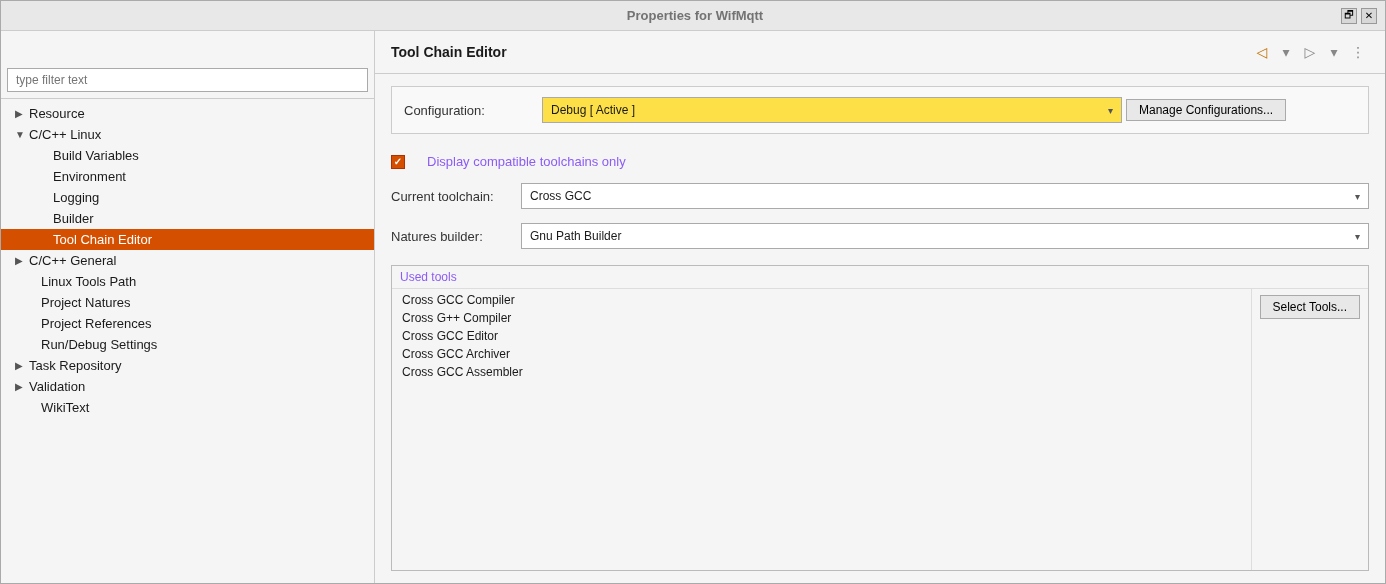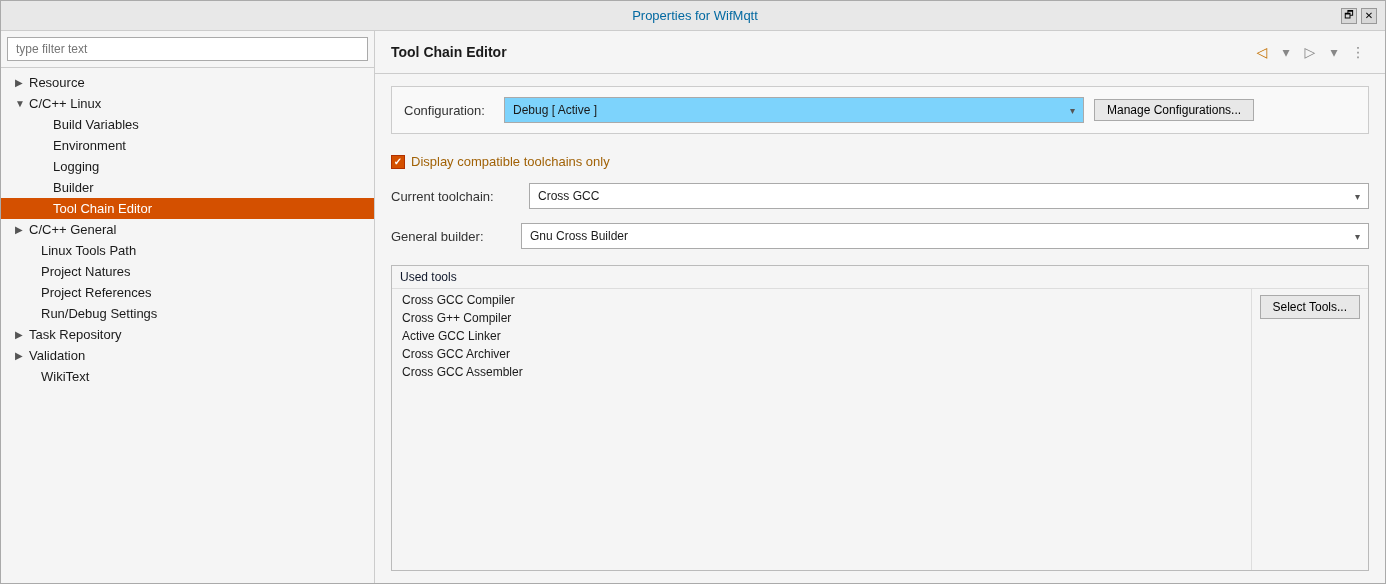--- a/index.html
+++ b/index.html
@@ -1,57 +1,57 @@
 <!DOCTYPE html>
 <html><head>
   <meta charset="utf-8">
   <style>
     * { box-sizing: border-box; margin: 0; padding: 0; }
     body { font-family: 'Segoe UI', Arial, sans-serif; font-size: 13px; background: #f0f0f0; color: #1a1a1a; width: 1386px; height: 584px; overflow: hidden; }
 
     .window { width: 1386px; height: 584px; background: #f0f0f0; display: flex; flex-direction: column; border: 1px solid #aaa; }
 
     .titlebar { background: #e8e8e8; height: 30px; display: flex; align-items: center; justify-content: space-between; padding: 0 8px; border-bottom: 1px solid #ccc; }
-    .titlebar-title { flex: 1; text-align: center; font-size: 13px; color: #0369a1; }
+    .titlebar-title { flex: 1; text-align: center; font-size: 13px; color: #737373; font-weight: bold; }
     .titlebar-controls { display: flex; gap: 4px; }
     .titlebar-btn { width: 16px; height: 16px; border: 1px solid #999; background: #d8d8d8; cursor: pointer; display: flex; align-items: center; justify-content: center; font-size: 10px; }
 
     .main-content { display: flex; flex: 1; overflow: hidden; }
 
     
     .sidebar { width: 374px; background: #f5f5f5; border-right: 1px solid #ccc; display: flex; flex-direction: column; overflow: hidden; }
     .filter-input-wrap { padding: 6px; border-bottom: 1px solid #ccc; }
-    .filter-input { width: 100%; border: 1px solid #aaa; background: white; padding: 4px 8px; font-size: 12px; color: #0f766e; outline: none; }
+    .filter-input { width: 100%; border: 1px solid #aaa; background: white; padding: 4px 8px; font-size: 12px; color: #0f766e; outline: none; margin-top: 31px; }
     .tree { flex: 1; overflow-y: auto; padding: 4px 0; }
     .tree-item { padding: 3px 8px 3px 14px; cursor: pointer; display: flex; align-items: center; gap: 4px; color: #1a1a1a; }
     .tree-item.selected { background: #d45000; color: white; }
     .tree-item.indent1 { padding-left: 26px; }
     .tree-item.indent2 { padding-left: 38px; }
     .tree-chevron { font-size: 10px; color: #555; width: 10px; display: inline-block; }
     .tree-item.selected .tree-chevron { color: white; }
 
     
     .right-panel { flex: 1; background: #f5f5f5; display: flex; flex-direction: column; padding: 0; overflow: hidden; }
 
     .panel-header { display: flex; align-items: center; justify-content: space-between; padding: 10px 16px 10px 16px; border-bottom: 1px solid #ccc; background: #f5f5f5; }
     .panel-title { font-size: 14px; font-weight: bold; color: #1a1a1a; }
     .panel-toolbar { display: flex; gap: 2px; align-items: center; }
     .panel-toolbar-btn { width: 22px; height: 22px; background: transparent; border: none; cursor: pointer; display: flex; align-items: center; justify-content: center; font-size: 14px; color: #666; }
 
     .panel-body { padding: 12px 16px; display: flex; flex-direction: column; gap: 12px; flex: 1; overflow-y: auto; }
-    .config-select { flex: 1; height: 26px; border: 1px solid #aaa; background: #7dd3fc; padding: 2px 8px; font-size: 12px; display: flex; align-items: center; justify-content: space-between; cursor: pointer; }
+    .config-select { flex: 1; height: 26px; border: 1px solid #aaa; background: #fde047; padding: 2px 8px; font-size: 12px; display: flex; align-items: center; justify-content: space-between; cursor: pointer; margin-left: 44px; }
     .config-select-arrow { color: #555; font-size: 10px; }
     .config-btn { padding: 3px 12px; border: 1px solid #aaa; background: #e8e8e8; cursor: pointer; font-size: 12px; white-space: nowrap; }
 
     .checkbox-row { display: flex; align-items: center; gap: 6px; margin: 4px 0; }
     .checkbox-box { width: 14px; height: 14px; background: #d45000; border: 1px solid #b03000; display: flex; align-items: center; justify-content: center; }
     .checkbox-check { color: white; font-size: 10px; font-weight: bold; }
-    .checkbox-label { font-size: 13px; color: #a16207; }
-
-    .toolchain-row { display: flex; align-items: center; gap: 18px; }
+    .checkbox-label { font-size: 13px; color: #8b5cf6; margin-left: 16px; }
+
+    .toolchain-row { display: flex; align-items: center; gap: 10px; }
     .toolchain-label { color: #333; min-width: 120px; }
     .toolchain-select { flex: 1; height: 26px; border: 1px solid #aaa; background: white; padding: 2px 8px; font-size: 12px; display: flex; align-items: center; justify-content: space-between; cursor: pointer; }
 
     .builder-row { display: flex; align-items: center; gap: 10px; margin-top: 4px; }
     .builder-label { color: #333; min-width: 120px; }
     .builder-select { flex: 1; height: 26px; border: 1px solid #aaa; background: white; padding: 2px 8px; font-size: 12px; display: flex; align-items: center; justify-content: space-between; cursor: pointer; }
     .select-tools-btn { padding: 4px 12px; border: 1px solid #aaa; background: #e8e8e8; cursor: pointer; font-size: 12px; white-space: nowrap; }
     .used-tools-frame-list-item { padding: 2px 10px; font-size: 12px; color: #1a1a1a; cursor: default; }
   </style>
 </head>
@@ -162,21 +162,21 @@
           <button class="panel-toolbar-btn" style="color:#c47000;">◁</button>
           <button class="panel-toolbar-btn" style="color:#888;">▾</button>
           <button class="panel-toolbar-btn" style="color:#888;">▷</button>
           <button class="panel-toolbar-btn" style="color:#888;">▾</button>
           <button class="panel-toolbar-btn" style="color:#888;">⋮</button>
         </div>
       </div>
 
       <div class="panel-body">
 
-        <div style="border: 1px solid #ccc; padding: 10px 12px; background: #f9f9f9; display: flex; align-items: center; gap: 10px;">
+        <div style="border: 1px solid #ccc; padding: 10px 12px; background: #f9f9f9; display: flex; align-items: center; gap: 4px;">
           <span style="color:#333; min-width:90px;">Configuration:</span>
           <div class="config-select" style="flex:1; max-width: 580px;">
             <span>Debug  [ Active ]</span>
             <span class="config-select-arrow">▾</span>
           </div>
           <button class="config-btn">Manage Configurations...</button>
         </div>
 
         <div style="display: flex; flex-direction: column; gap: 10px; padding: 4px 0;">
           <div class="checkbox-row">
@@ -188,35 +188,35 @@
 
           <div class="toolchain-row">
             <span class="toolchain-label">Current toolchain:</span>
             <div class="toolchain-select" style="flex:1;">
               <span>Cross GCC</span>
               <span style="color:#555; font-size:10px;">▾</span>
             </div>
           </div>
 
           <div class="builder-row">
-            <span class="builder-label">General builder:</span>
+            <span class="builder-label">Natures builder:</span>
             <div class="builder-select" style="flex:1;">
-              <span>Gnu Cross Builder</span>
+              <span>Gnu Path Builder</span>
               <span style="color:#555; font-size:10px;">▾</span>
             </div>
           </div>
         </div>
 
         <div style="border: 1px solid #bbb; flex: 1; display: flex; flex-direction: column;">
-          <div style="padding: 4px 8px; color: #0f172a; font-size: 12px;">Used tools</div>
+          <div style="padding: 4px 8px; color: #8b5cf6; font-size: 12px;">Used tools</div>
           <div style="display: flex; flex: 1; border-top: 1px solid #ddd;">
             <div style="flex: 1; padding: 2px 0;">
               <div class="used-tools-frame-list-item">Cross GCC Compiler</div>
               <div class="used-tools-frame-list-item">Cross G++ Compiler</div>
-              <div class="used-tools-frame-list-item">Active GCC Linker</div>
+              <div class="used-tools-frame-list-item">Cross GCC Editor</div>
               <div class="used-tools-frame-list-item">Cross GCC Archiver</div>
               <div class="used-tools-frame-list-item">Cross GCC Assembler</div>
             </div>
             <div style="padding: 6px 8px; border-left: 1px solid #ddd; text-decoration: underline;">
               <button class="select-tools-btn">Select Tools...</button>
             </div>
           </div>
         </div>
 
       </div>

